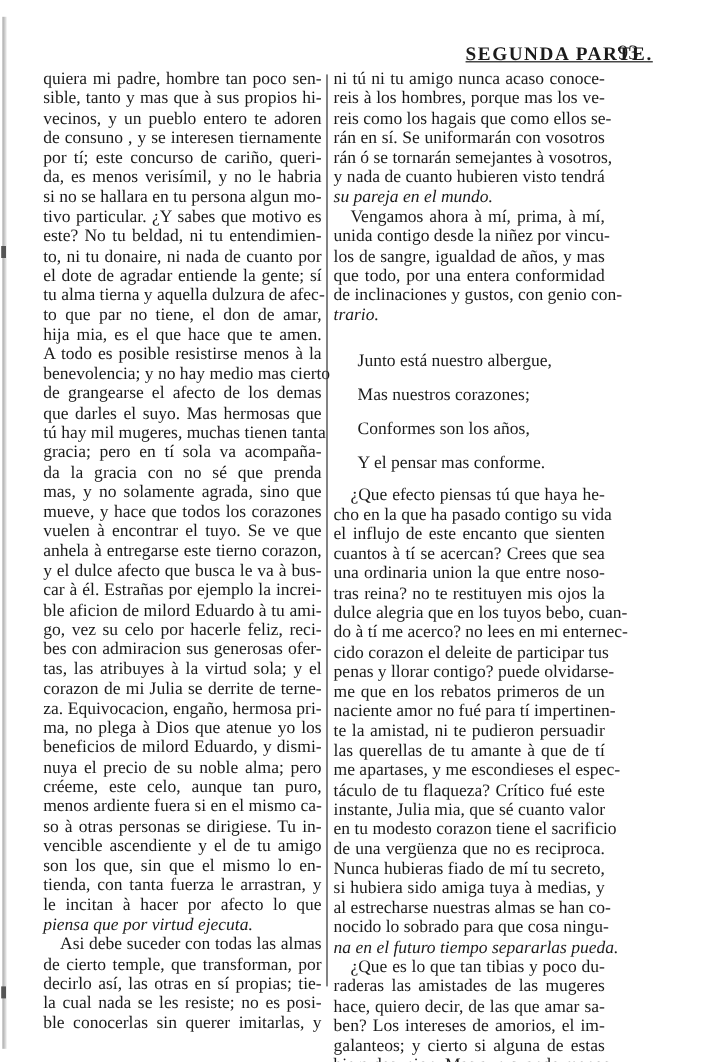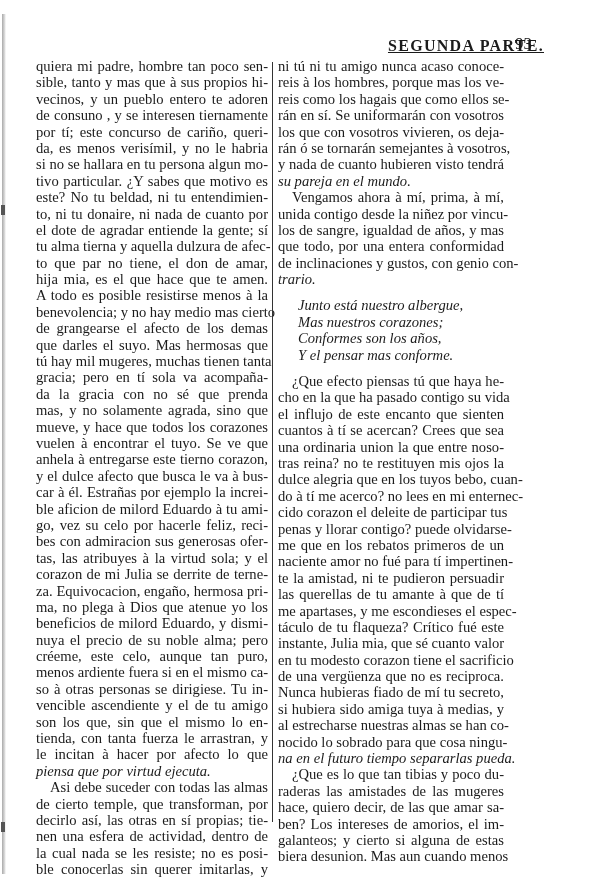--- a/index.html
+++ b/index.html
@@ -29,21 +29,21 @@
     position: absolute; top: 58px; font-size: 14.6px; line-height: 16.4px;
   }
   .col-left { left: 36px; width: 232px; }
   .col-right { left: 278px; width: 226px; }
   .divider {
     position: absolute; left: 272px; top: 62px; width: 1px; height: 760px; background: #333;
   }
   .line { display: block; text-align: justify; text-align-last: justify; white-space: nowrap; overflow: visible; height: 16.4px; }
   .line.last { text-align-last: left; font-style: italic; }
   .line.indent { padding-left: 14px; }
-  .verse { font-style: italic; padding-left: 20px; text-align-last: left; }
+  .verse { padding-left: 20px; text-align-last: left; margin-top: 12px; }
   .gap { height: 10px; display: block; }
 </style>
 </head>
 <body>
 
 <div class="edge"></div>
 <div class="edge-mark" style="top:205px"></div>
 <div class="edge-mark" style="top:822px"></div>
 
 <div class="header">
@@ -92,31 +92,29 @@
     <span class="line">menos ardiente fuera si en el mismo ca-</span>
     <span class="line">so à otras personas se dirigiese. Tu in-</span>
     <span class="line">vencible ascendiente y el de tu amigo</span>
     <span class="line">son los que, sin que el mismo lo en-</span>
     <span class="line">tienda, con tanta fuerza le arrastran, y</span>
     <span class="line">le incitan à hacer por afecto lo que</span>
     <span class="line last">piensa que por virtud ejecuta.</span>
     <span class="line indent">Asi debe suceder con todas las almas</span>
     <span class="line">de cierto temple, que transforman, por</span>
     <span class="line">decirlo así, las otras en sí propias; tie-</span>
-    <span class="line">nen una esfera de actividad, dentro de</span>
     <span class="line">la cual nada se les resiste; no es posi-</span>
     <span class="line">ble conocerlas sin querer imitarlas, y</span>
   </div>
 <div class="divider"></div>
 <div class="col col-right" id="right-col">
     <span class="line">ni tú ni tu amigo nunca acaso conoce-</span>
     <span class="line">reis à los hombres, porque mas los ve-</span>
     <span class="line">reis como los hagais que como ellos se-</span>
     <span class="line">rán en sí. Se uniformarán con vosotros</span>
-    <span class="line">los que con vosotros vivieren, os deja-</span>
     <span class="line">rán ó se tornarán semejantes à vosotros,</span>
     <span class="line">y nada de cuanto hubieren visto tendrá</span>
     <span class="line last">su pareja en el mundo.</span>
     <span class="line indent">Vengamos ahora à mí, prima, à mí,</span>
     <span class="line">unida contigo desde la niñez por vincu-</span>
     <span class="line">los de sangre, igualdad de años, y mas</span>
     <span class="line">que todo, por una entera conformidad</span>
     <span class="line">de inclinaciones y gustos, con genio con-</span>
     <span class="line last">trario.</span>
     <span class="gap"></span>

